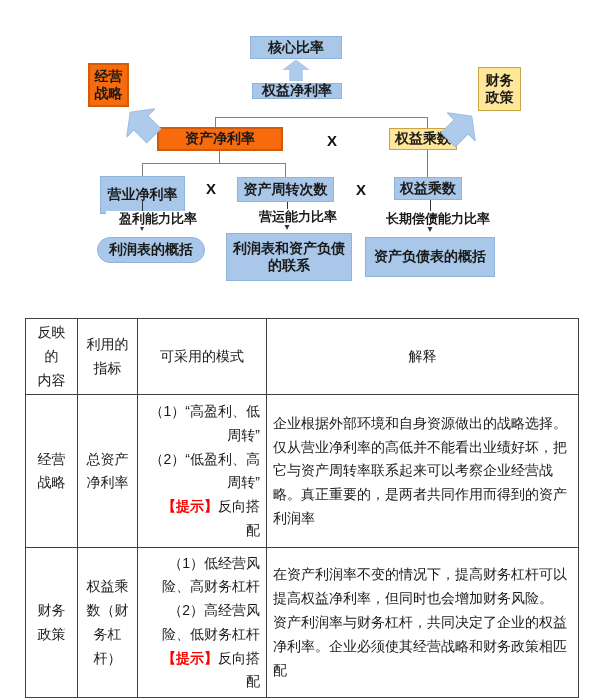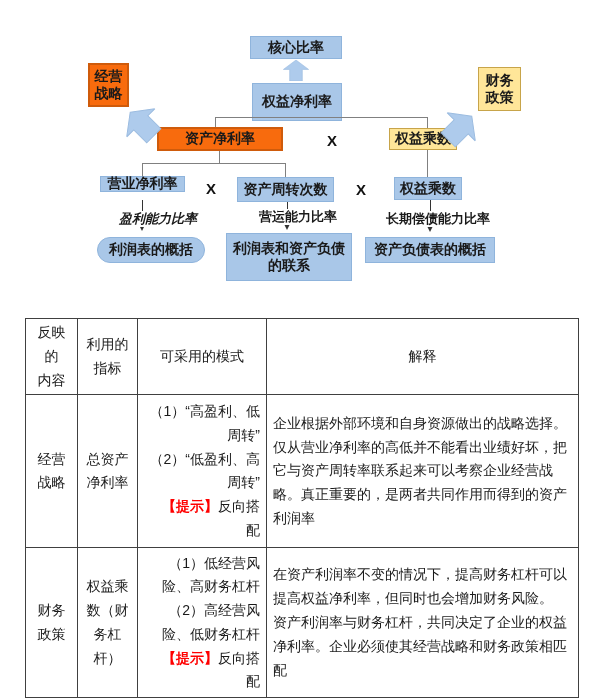--- a/index.html
+++ b/index.html
@@ -52,21 +52,21 @@
 <body>
 
 <div id="diagram">
 
   <div class="dbox blue" style="left:250px;top:36px;width:92px;height:23px;font-family:Liberation Serif, serif;">核心比率</div>
 
   <svg class="blockarrow" style="left:283px;top:60px;" width="26" height="21" viewBox="0 0 24 20">
     <polygon points="12,0 24,9 18,9 18,20 6,20 6,9 0,9" fill="#aecbec" stroke="#9cbce0" stroke-width="0.6"></polygon>
   </svg>
 
-  <div class="dbox blue" style="left:252px;top:83px;width:90px;height:38px;">权益净利率</div>
+  <div class="dbox blue" style="left:252px;top:83px;width:90px;height:16px;">权益净利率</div>
 
   <div class="cline" style="left:215px;top:117px;width:213px;height:1px;"></div>
   <div class="cline" style="left:215px;top:117px;width:1px;height:10px;"></div>
   <div class="cline" style="left:427px;top:117px;width:1px;height:11px;"></div>
 
   <div class="dbox orange" style="left:157px;top:127px;width:126px;height:24px;">资产净利率</div>
   <div class="xsign" style="left:320px;top:129px;width:24px;height:22px;">X</div>
   <div class="dbox yellow" style="left:389px;top:128px;width:68px;height:22px;">权益乘数</div>
 
   <div class="dbox orange pre" style="left:88px;top:63px;width:41px;height:44px;">经营
@@ -80,38 +80,38 @@
   <svg class="blockarrow" style="left:440px;top:107px;transform:rotate(45deg);" width="40" height="42" viewBox="0 0 24 20">
     <polygon points="12,0 24,9 18,9 18,20 6,20 6,9 0,9" fill="#aecbec" stroke="#9cbce0" stroke-width="0.6"></polygon>
   </svg>
 
   <div class="cline" style="left:219px;top:151px;width:1px;height:12px;"></div>
   <div class="cline" style="left:142px;top:163px;width:144px;height:1px;"></div>
   <div class="cline" style="left:142px;top:163px;width:1px;height:14px;"></div>
   <div class="cline" style="left:285px;top:163px;width:1px;height:15px;"></div>
   <div class="cline" style="left:427px;top:150px;width:1px;height:27px;"></div>
 
-  <div class="dbox blue" style="left:100px;top:176px;width:85px;height:16px;">营业净利率</div>
+  <div class="dbox blue" style="left:100px;top:176px;width:85px;height:38px;">营业净利率</div>
   <div class="xsign" style="left:199px;top:177px;width:24px;height:22px;">X</div>
   <div class="dbox blue" style="left:237px;top:177px;width:97px;height:25px;">资产周转次数</div>
   <div class="xsign" style="left:349px;top:178px;width:24px;height:22px;">X</div>
   <div class="dbox blue" style="left:394px;top:177px;width:68px;height:23px;">权益乘数</div>
 
   <div class="varrow" style="left:142px;top:200px;height:28px;"></div>
   <div class="varrow" style="left:287px;top:202px;height:25px;"></div>
   <div class="varrow" style="left:430px;top:200px;height:29px;"></div>
 
-  <div class="alabel" style="left:106px;top:211px;width:104px;font-style:italic;">盈利能力比率</div>
+  <div class="alabel" style="left:106px;top:211px;width:104px;">盈利能力比率</div>
   <div class="alabel" style="left:246px;top:209px;width:104px;">营运能力比率</div>
   <div class="alabel" style="left:375px;top:211px;width:126px;">长期偿债能力比率</div>
 
   <div class="dbox blue" style="left:97px;top:237px;width:108px;height:26px;border-radius:13px;">利润表的概括</div>
   <div class="dbox blue pre" style="left:226px;top:233px;width:126px;height:48px;">利润表和资产负债
 的联系</div>
-  <div class="dbox blue" style="left:365px;top:237px;width:130px;height:26px;">资产负债表的概括</div>
+  <div class="dbox blue" style="left:365px;top:237px;width:130px;height:40px;">资产负债表的概括</div>
 </div>
 
 <table id="info-table">
   <colgroup>
     <col style="width:52px">
       <col style="width:60px">
       <col style="width:129px">
       <col style="width:312px">
   </colgroup>
   <tbody>

